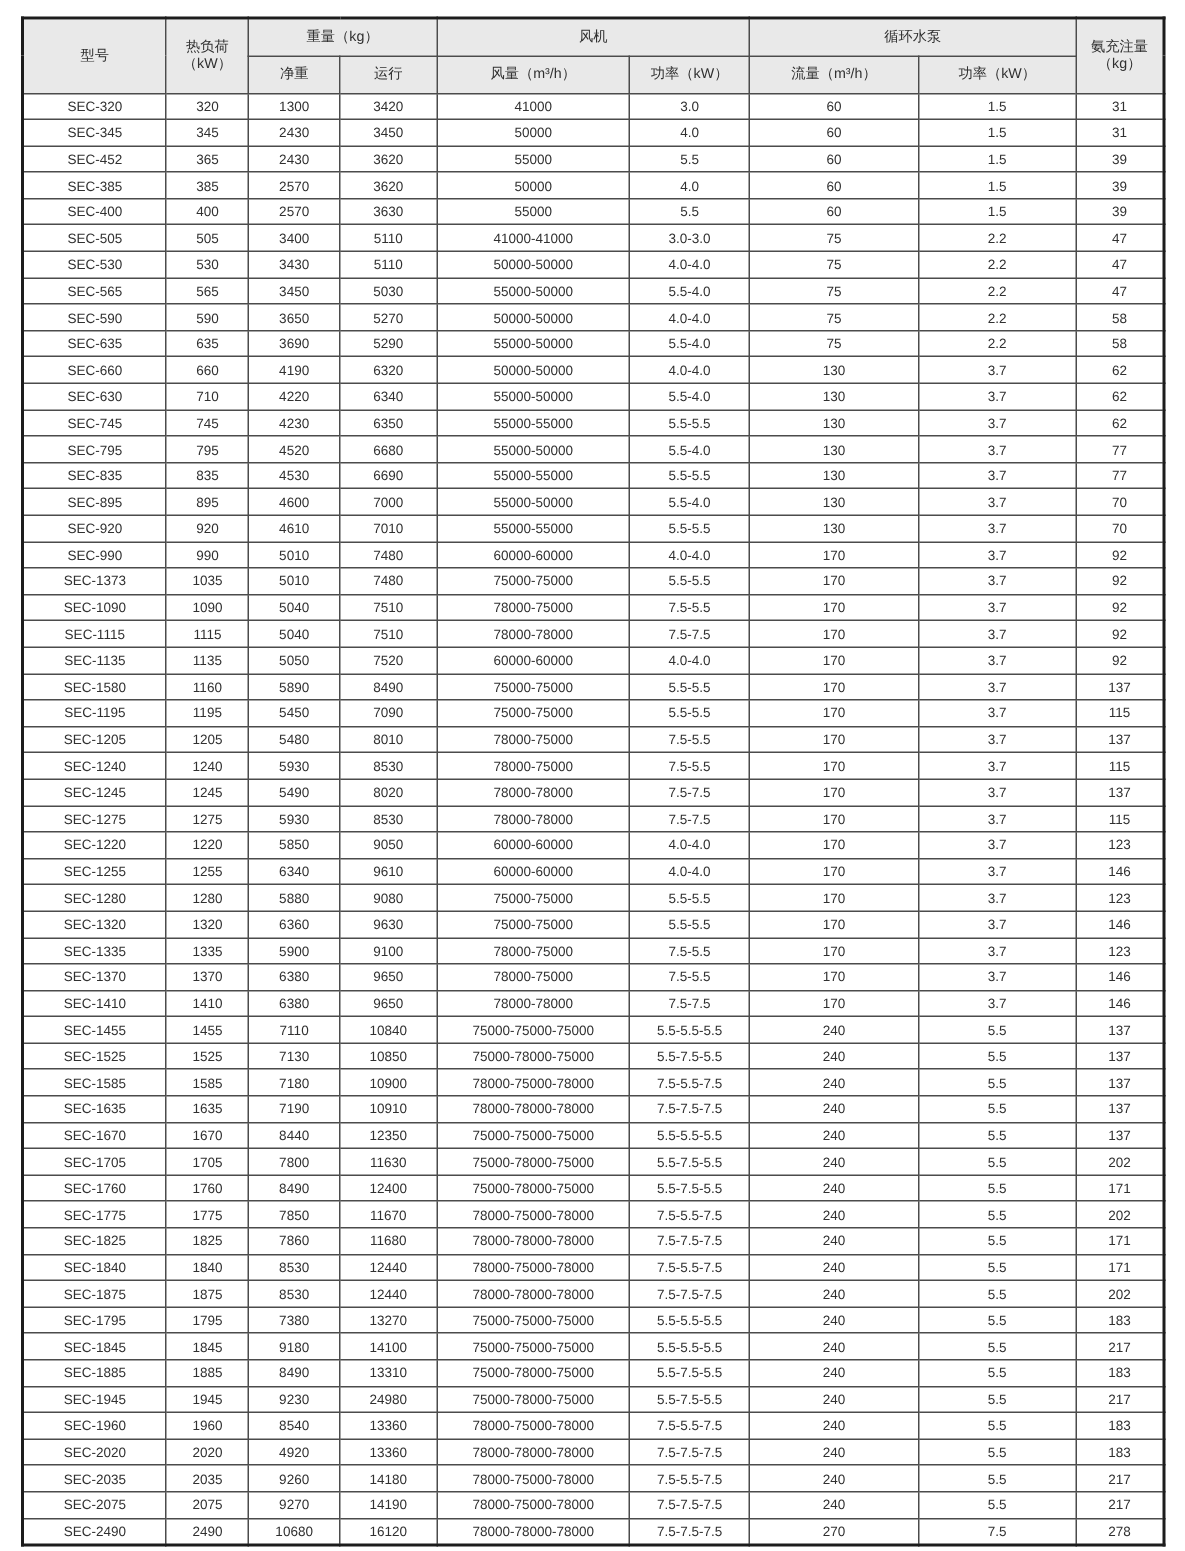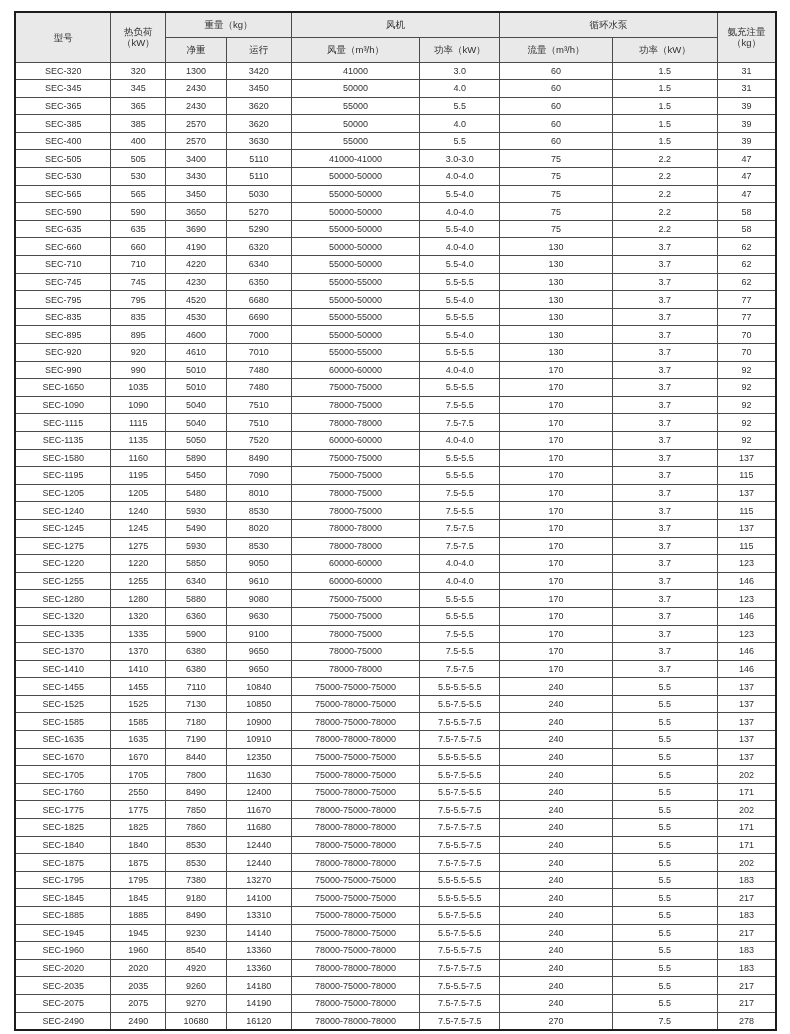--- a/index.html
+++ b/index.html
@@ -110,21 +110,21 @@
           <td>345</td>
           <td>2430</td>
           <td>3450</td>
           <td>50000</td>
           <td>4.0</td>
           <td>60</td>
           <td>1.5</td>
           <td>31</td>
         </tr>
         <tr>
-          <td>SEC-365</td>
+          <td>SEC-452</td>
           <td>365</td>
           <td>2430</td>
           <td>3620</td>
           <td>55000</td>
           <td>5.5</td>
           <td>60</td>
           <td>1.5</td>
           <td>39</td>
         </tr>
         <tr>
@@ -209,21 +209,21 @@
           <td>660</td>
           <td>4190</td>
           <td>6320</td>
           <td>50000-50000</td>
           <td>4.0-4.0</td>
           <td>130</td>
           <td>3.7</td>
           <td>62</td>
         </tr>
         <tr>
-          <td>SEC-710</td>
+          <td>SEC-630</td>
           <td>710</td>
           <td>4220</td>
           <td>6340</td>
           <td>55000-50000</td>
           <td>5.5-4.0</td>
           <td>130</td>
           <td>3.7</td>
           <td>62</td>
         </tr>
         <tr>
@@ -286,21 +286,21 @@
           <td>990</td>
           <td>5010</td>
           <td>7480</td>
           <td>60000-60000</td>
           <td>4.0-4.0</td>
           <td>170</td>
           <td>3.7</td>
           <td>92</td>
         </tr>
         <tr>
-          <td>SEC-1650</td>
+          <td>SEC-1373</td>
           <td>1035</td>
           <td>5010</td>
           <td>7480</td>
           <td>75000-75000</td>
           <td>5.5-5.5</td>
           <td>170</td>
           <td>3.7</td>
           <td>92</td>
         </tr>
         <tr>
@@ -540,21 +540,21 @@
           <td>7800</td>
           <td>11630</td>
           <td>75000-78000-75000</td>
           <td>5.5-7.5-5.5</td>
           <td>240</td>
           <td>5.5</td>
           <td>202</td>
         </tr>
         <tr>
           <td>SEC-1760</td>
-          <td>2550</td>
+          <td>1760</td>
           <td>8490</td>
           <td>12400</td>
           <td>75000-78000-75000</td>
           <td>5.5-7.5-5.5</td>
           <td>240</td>
           <td>5.5</td>
           <td>171</td>
         </tr>
         <tr>
           <td>SEC-1775</td>
@@ -630,21 +630,21 @@
           <td>75000-78000-75000</td>
           <td>5.5-7.5-5.5</td>
           <td>240</td>
           <td>5.5</td>
           <td>183</td>
         </tr>
         <tr>
           <td>SEC-1945</td>
           <td>1945</td>
           <td>9230</td>
-          <td>14140</td>
+          <td>24980</td>
           <td>75000-78000-75000</td>
           <td>5.5-7.5-5.5</td>
           <td>240</td>
           <td>5.5</td>
           <td>217</td>
         </tr>
         <tr>
           <td>SEC-1960</td>
           <td>1960</td>
           <td>8540</td>

